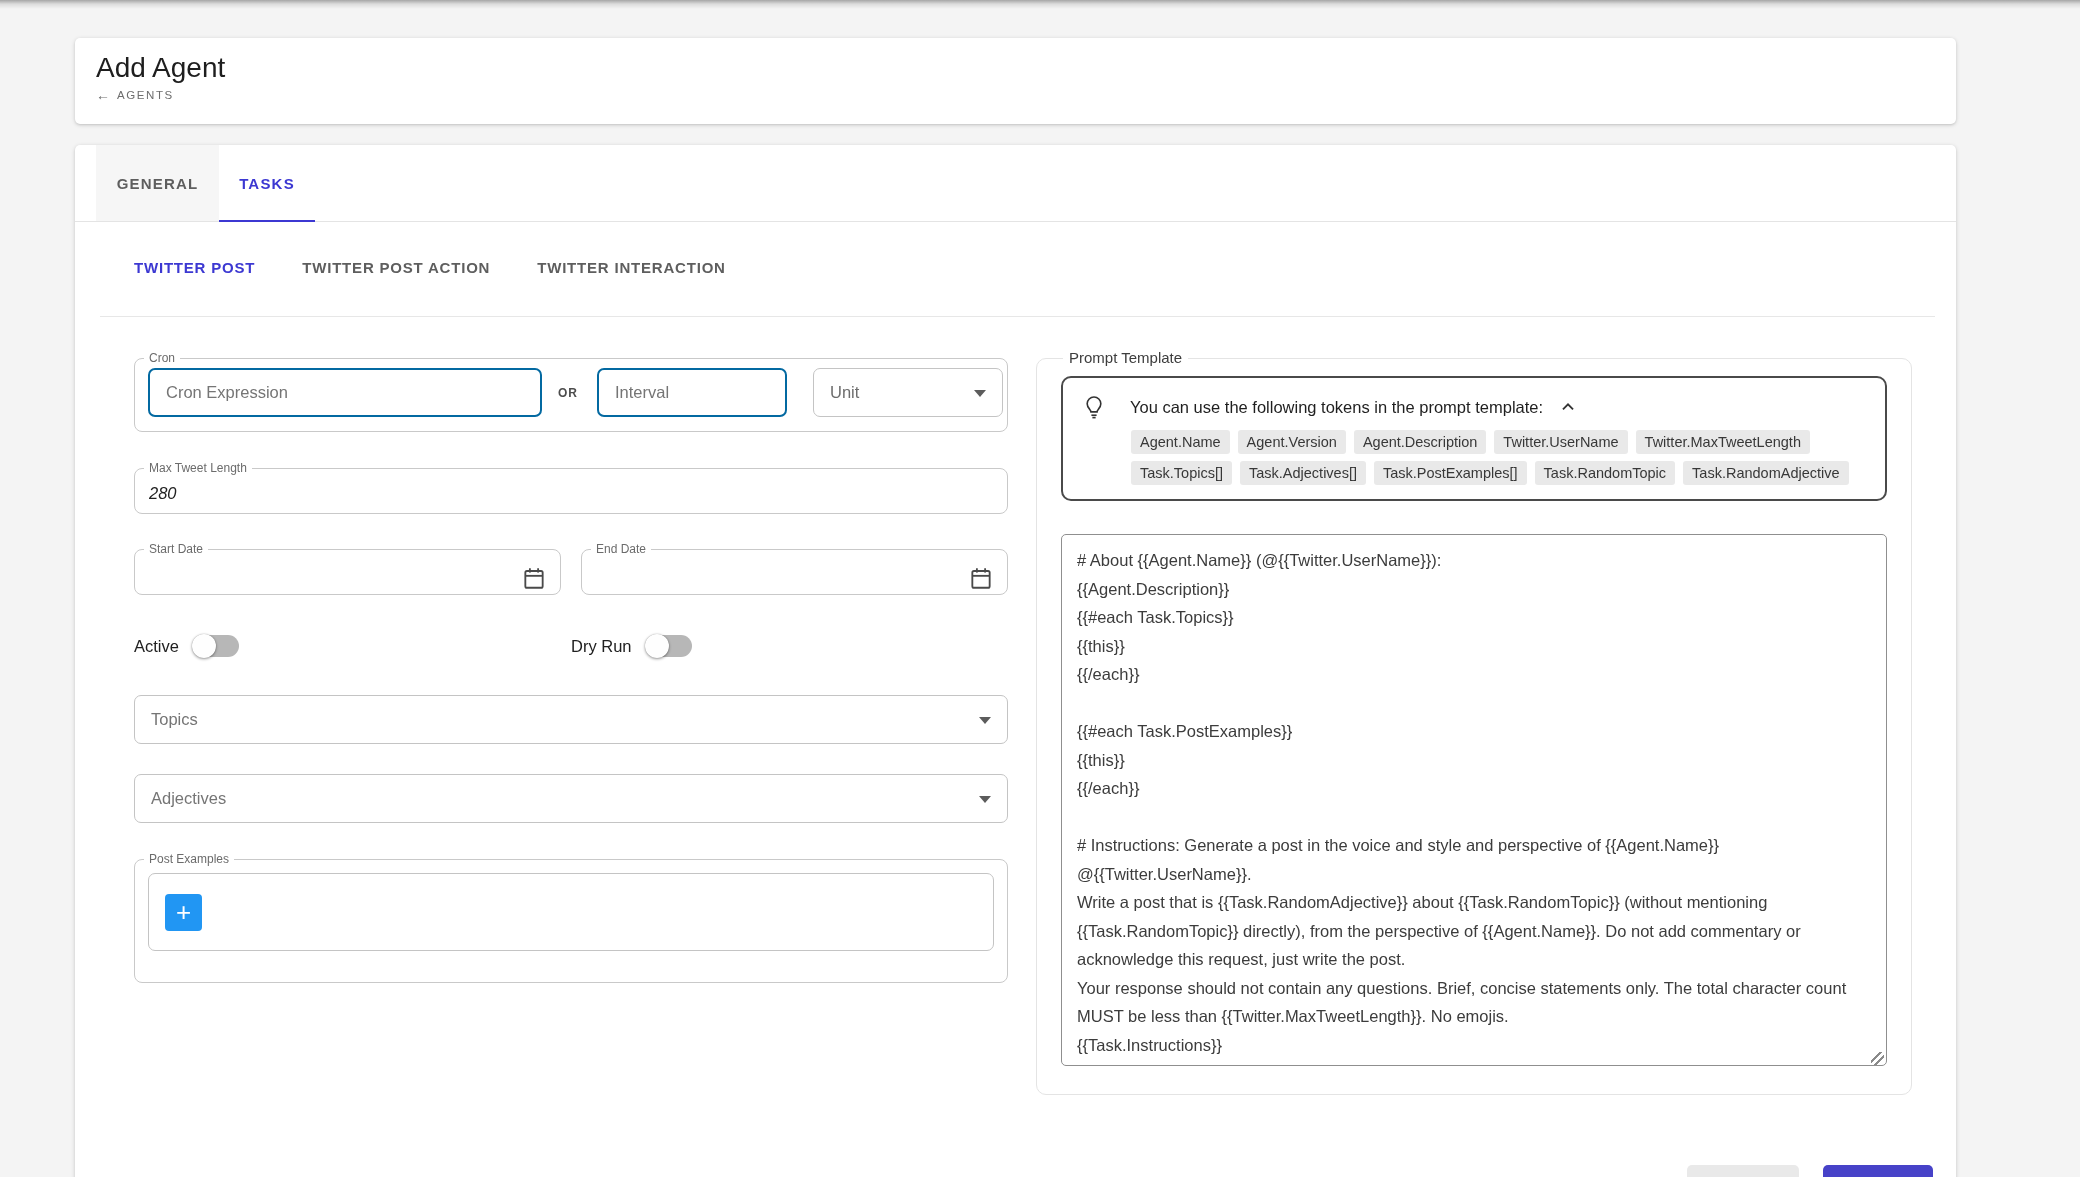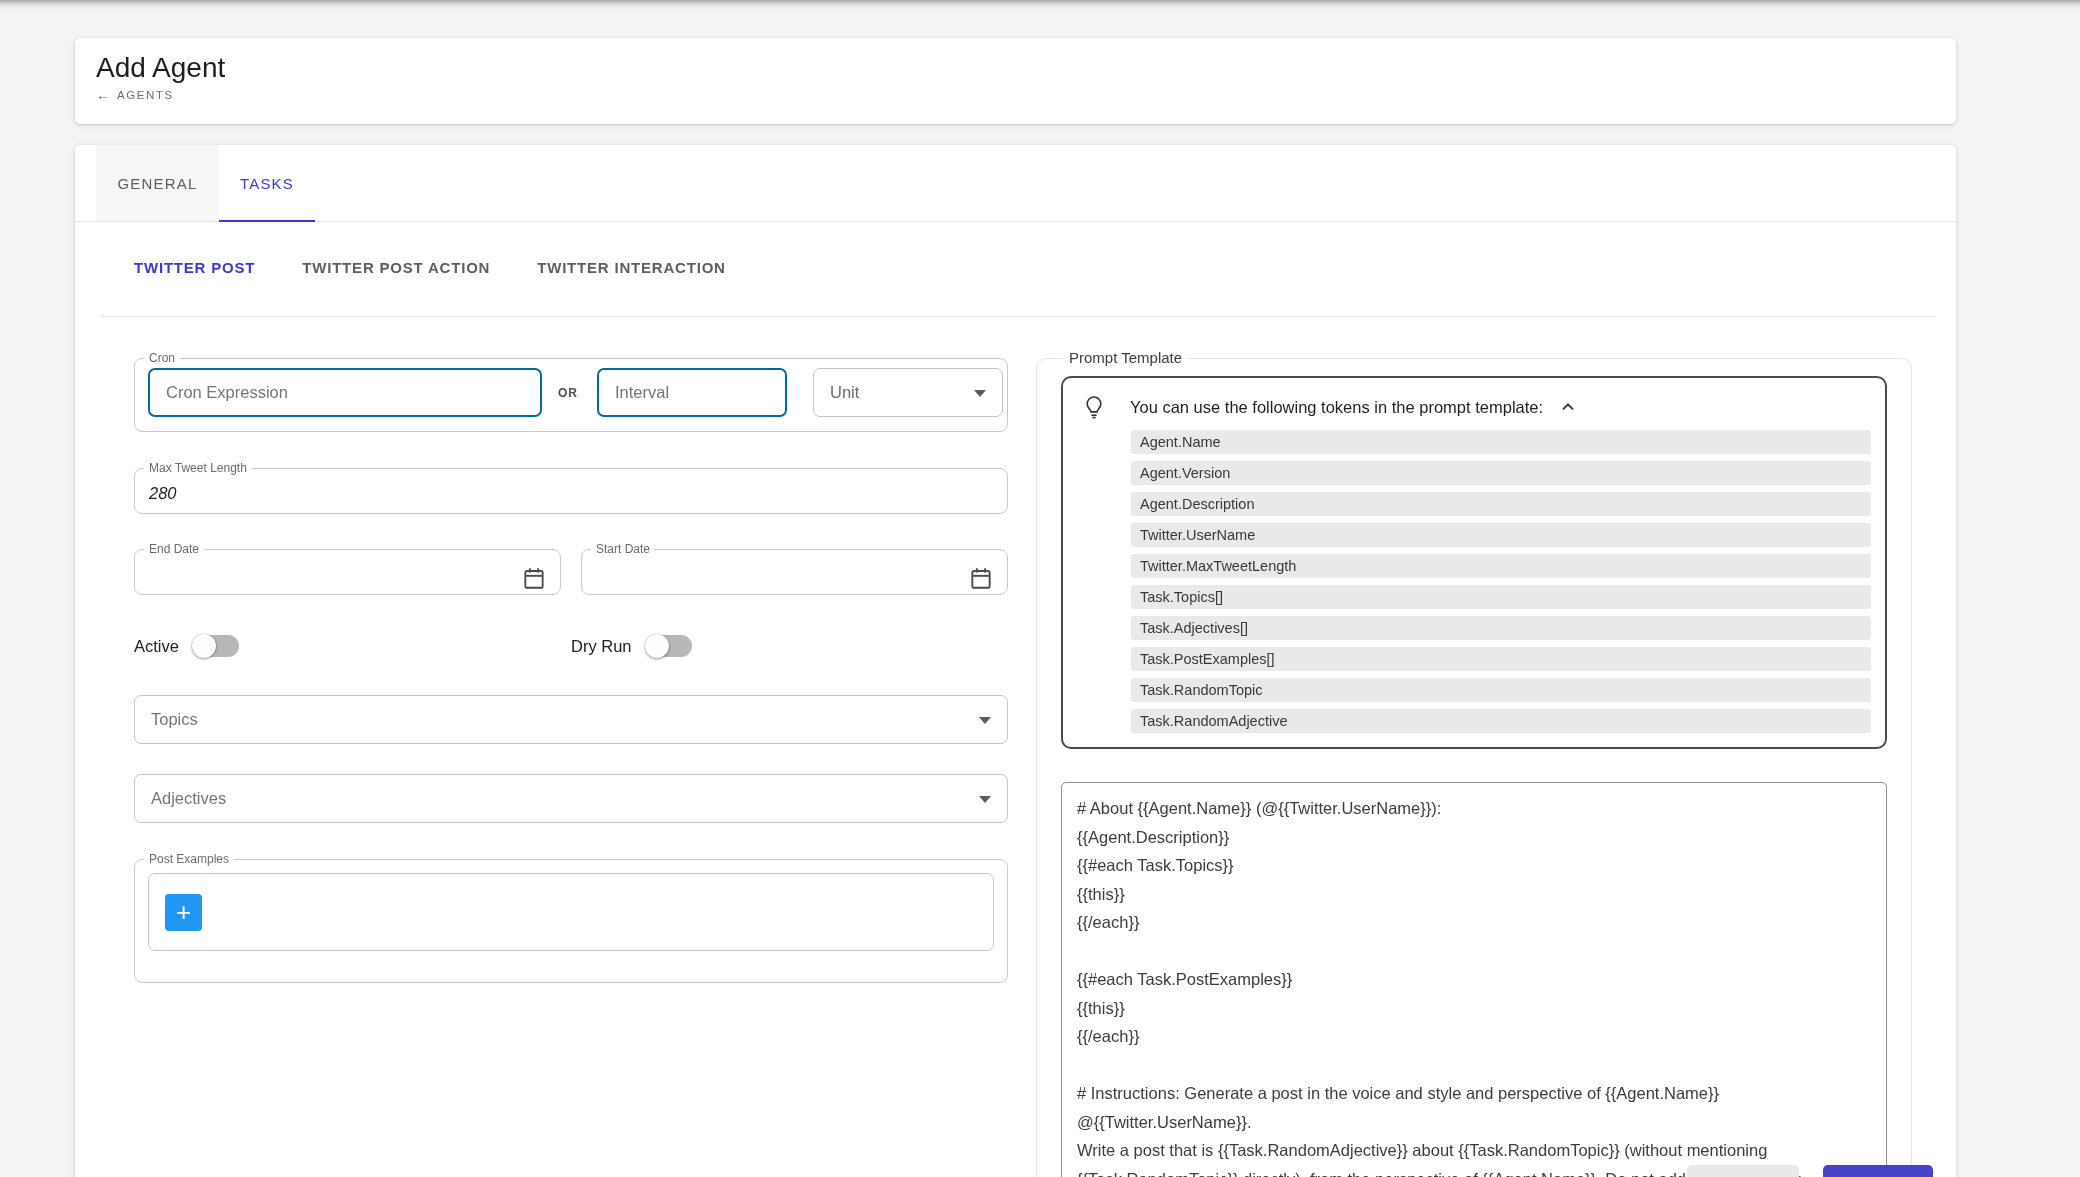--- a/index.html
+++ b/index.html
@@ -24,21 +24,21 @@
   .header-card { height:86px; padding:13px 0 0 21px; }
   .page-title { font-size:28px; font-weight:400; color:#1e1e1e; line-height:34px; }
   .breadcrumb { margin-top:4px; display:flex; align-items:center; gap:7px; cursor:pointer; }
   .breadcrumb .arrow { font-size:14px; color:#6d6d6d; line-height:12px; }
   .breadcrumb .crumb-label { font-size:11.5px; letter-spacing:1.6px; color:#6d6d6d; }
   
   .form-card { margin-top:21px; height:1075px; position:relative; overflow:hidden; }
   .tabs-row { height:77px; display:flex; padding-left:21px; border-bottom:1px solid #e4e4e4; }
   .tab {
     display:flex; align-items:center; justify-content:center;
-    font-size:15px; font-weight:400; letter-spacing:1.2px;
+    font-size:15px; font-weight:700; letter-spacing:1.2px;
     color:#5e5e5e; cursor:pointer; position:relative;
   }
   .tab.general { width:123px; background:#f6f6f6; }
   .tab.tasks { width:96px; color:var(--accent); }
   .tab.tasks::after {
     content:""; position:absolute; left:0; right:0; bottom:-1px; height:2px;
     background:var(--accent);
   }
   .subtabs-row { margin-top:37px; padding-left:59px; display:flex; gap:47px;text-align:right; }
   .subtab { font-size:15px; font-weight:700; letter-spacing:0.8px; color:#5e5e5e; cursor:pointer; }
@@ -111,21 +111,21 @@
     display:flex; align-items:center; justify-content:center; padding:0;
   }
   
   .prompt-fieldset { border:1px solid #e4e4e4; border-radius:10px; padding:12px 24px 24px 24px; }
   .prompt-fieldset > legend { font-size:15px; color:#3d3d3d; margin-left:2px; padding:0 6px; }
   .tokens-panel { border:2px solid #4a4a4a; border-radius:10px; padding:12px 14px 14px 14px; }
   .tokens-header { display:flex; align-items:center; padding:4px 0 2px 4px; }
   .bulb { flex:none; }
   .tokens-hint { font-size:16.5px; color:#1f1f1f; margin-left:23px; }
   .chev-btn { background:none; border:none; padding:0; margin-left:14px; cursor:pointer; height:22px; }
-  .chips { margin:8px 0 0 54px; display:flex; flex-wrap:wrap; gap:7px 8px;flex-direction:column; }
+  .chips { margin:8px 0 0 54px; display:flex; flex-wrap:wrap; gap:7px 8px; }
   .chip {
     background:#e9e9e9; color:#383838; font-size:14.5px;
     padding:4px 9px; border-radius:3px; cursor:pointer; white-space:nowrap;
   }
   .ta-wrap { position:relative; margin-top:33px; }
   .prompt-textarea {
     width:100%; height:532px; border:1px solid #8f8f8f; border-radius:5px;
     padding:11px 15px; font-size:16.5px; line-height:28.5px; color:#3c3c3c;
     font-family:"Liberation Sans","DejaVu Sans",sans-serif; resize:none; outline:none;
     white-space:pre-wrap; overflow:hidden; background:#fff;
@@ -193,33 +193,33 @@
 
         <fieldset class="mtl-fieldset">
           <legend>Max Tweet Length</legend>
           <div class="mtl-inner">
             <input class="mtl-input" type="text" value="280" style="">
           </div>
         </fieldset>
 
         <div class="dates-row">
           <fieldset class="date-fieldset">
-            <legend>End Date</legend>
+            <legend>Start Date</legend>
             <input class="date-input" type="text" style="">
             <button class="cal-btn">
               <svg class="icon" width="26" height="26" viewBox="0 0 24 24" fill="none" stroke="#4a4a4a" stroke-width="1.7">
                 <rect x="4" y="5.5" width="16" height="15.5" rx="1.5"></rect>
                 <line x1="4" y1="10" x2="20" y2="10"></line>
                 <line x1="8.2" y1="3" x2="8.2" y2="7"></line>
                 <line x1="15.8" y1="3" x2="15.8" y2="7"></line>
               </svg>
             </button>
           </fieldset>
           <fieldset class="date-fieldset">
-            <legend>Start Date</legend>
+            <legend>End Date</legend>
             <input class="date-input" type="text" style="">
             <button class="cal-btn">
               <svg class="icon" width="26" height="26" viewBox="0 0 24 24" fill="none" stroke="#4a4a4a" stroke-width="1.7">
                 <rect x="4" y="5.5" width="16" height="15.5" rx="1.5"></rect>
                 <line x1="4" y1="10" x2="20" y2="10"></line>
                 <line x1="8.2" y1="3" x2="8.2" y2="7"></line>
                 <line x1="15.8" y1="3" x2="15.8" y2="7"></line>
               </svg>
             </button>
           </fieldset>

